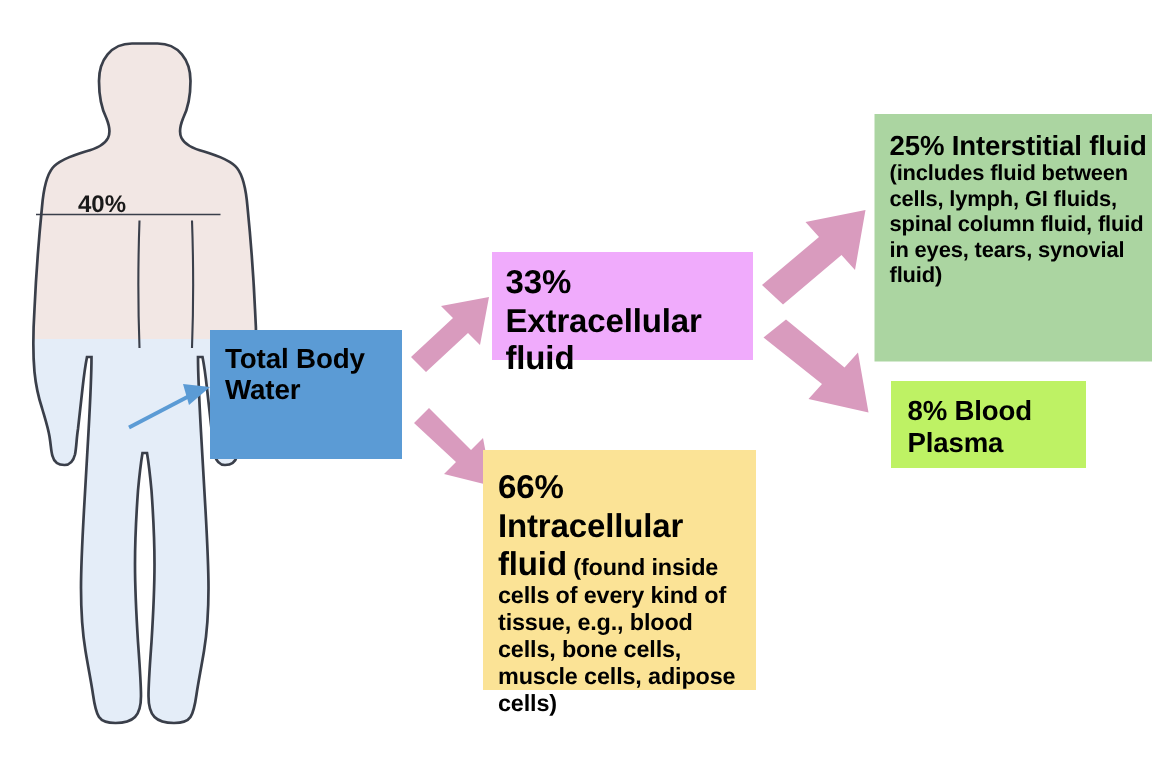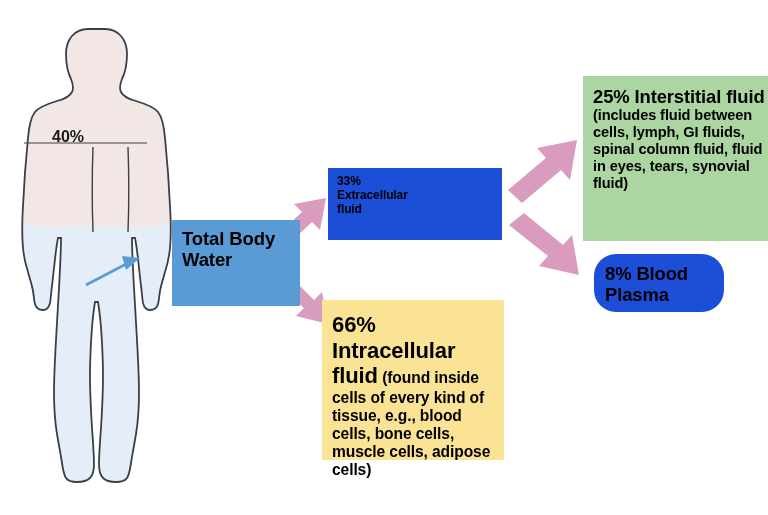--- a/index.html
+++ b/index.html
@@ -27,31 +27,30 @@
   
   #box-tbw {
     left: 140px;
     top: 220px;
     width: 128px;
     height: 86px;
     background: #5B9BD5;
     padding: 8px 0 0 10px;
     font-size: 18.5px;
     font-weight: bold;
-    margin-left: 32px;
   }
   
   #box-ecf {
     left: 328px;
     top: 168px;
     width: 174px;
     height: 72px;
-    background: #1d4ed8;
+    background: #f0abfc;
     padding: 7px 0 0 9px;
-    font-size: 12px;
+    font-size: 22px;
     font-weight: bold;
   }
   
   #box-icf {
     left: 322px;
     top: 300px;
     width: 182px;
     height: 160px;
     background: #FBE396;
     padding: 12px 10px 0 10px;
@@ -70,25 +69,24 @@
     font-size: 14.6px;
     font-weight: bold;
   }
   #box-int .lead { font-size: 18.4px; }
   
   #box-plasma {
     left: 594px;
     top: 254px;
     width: 130px;
     height: 58px;
-    background: #1d4ed8;
+    background: #bef264;
     padding: 9px 0 0 11px;
     font-size: 18.4px;
     font-weight: bold;
-    border-radius: 22px;
   }
   .body-label {
     position: absolute;
     left: 52px;
     top: 128px;
     font-size: 16px;
     font-weight: bold;
     color: #1a1a1a;
   }
   svg.layer {

